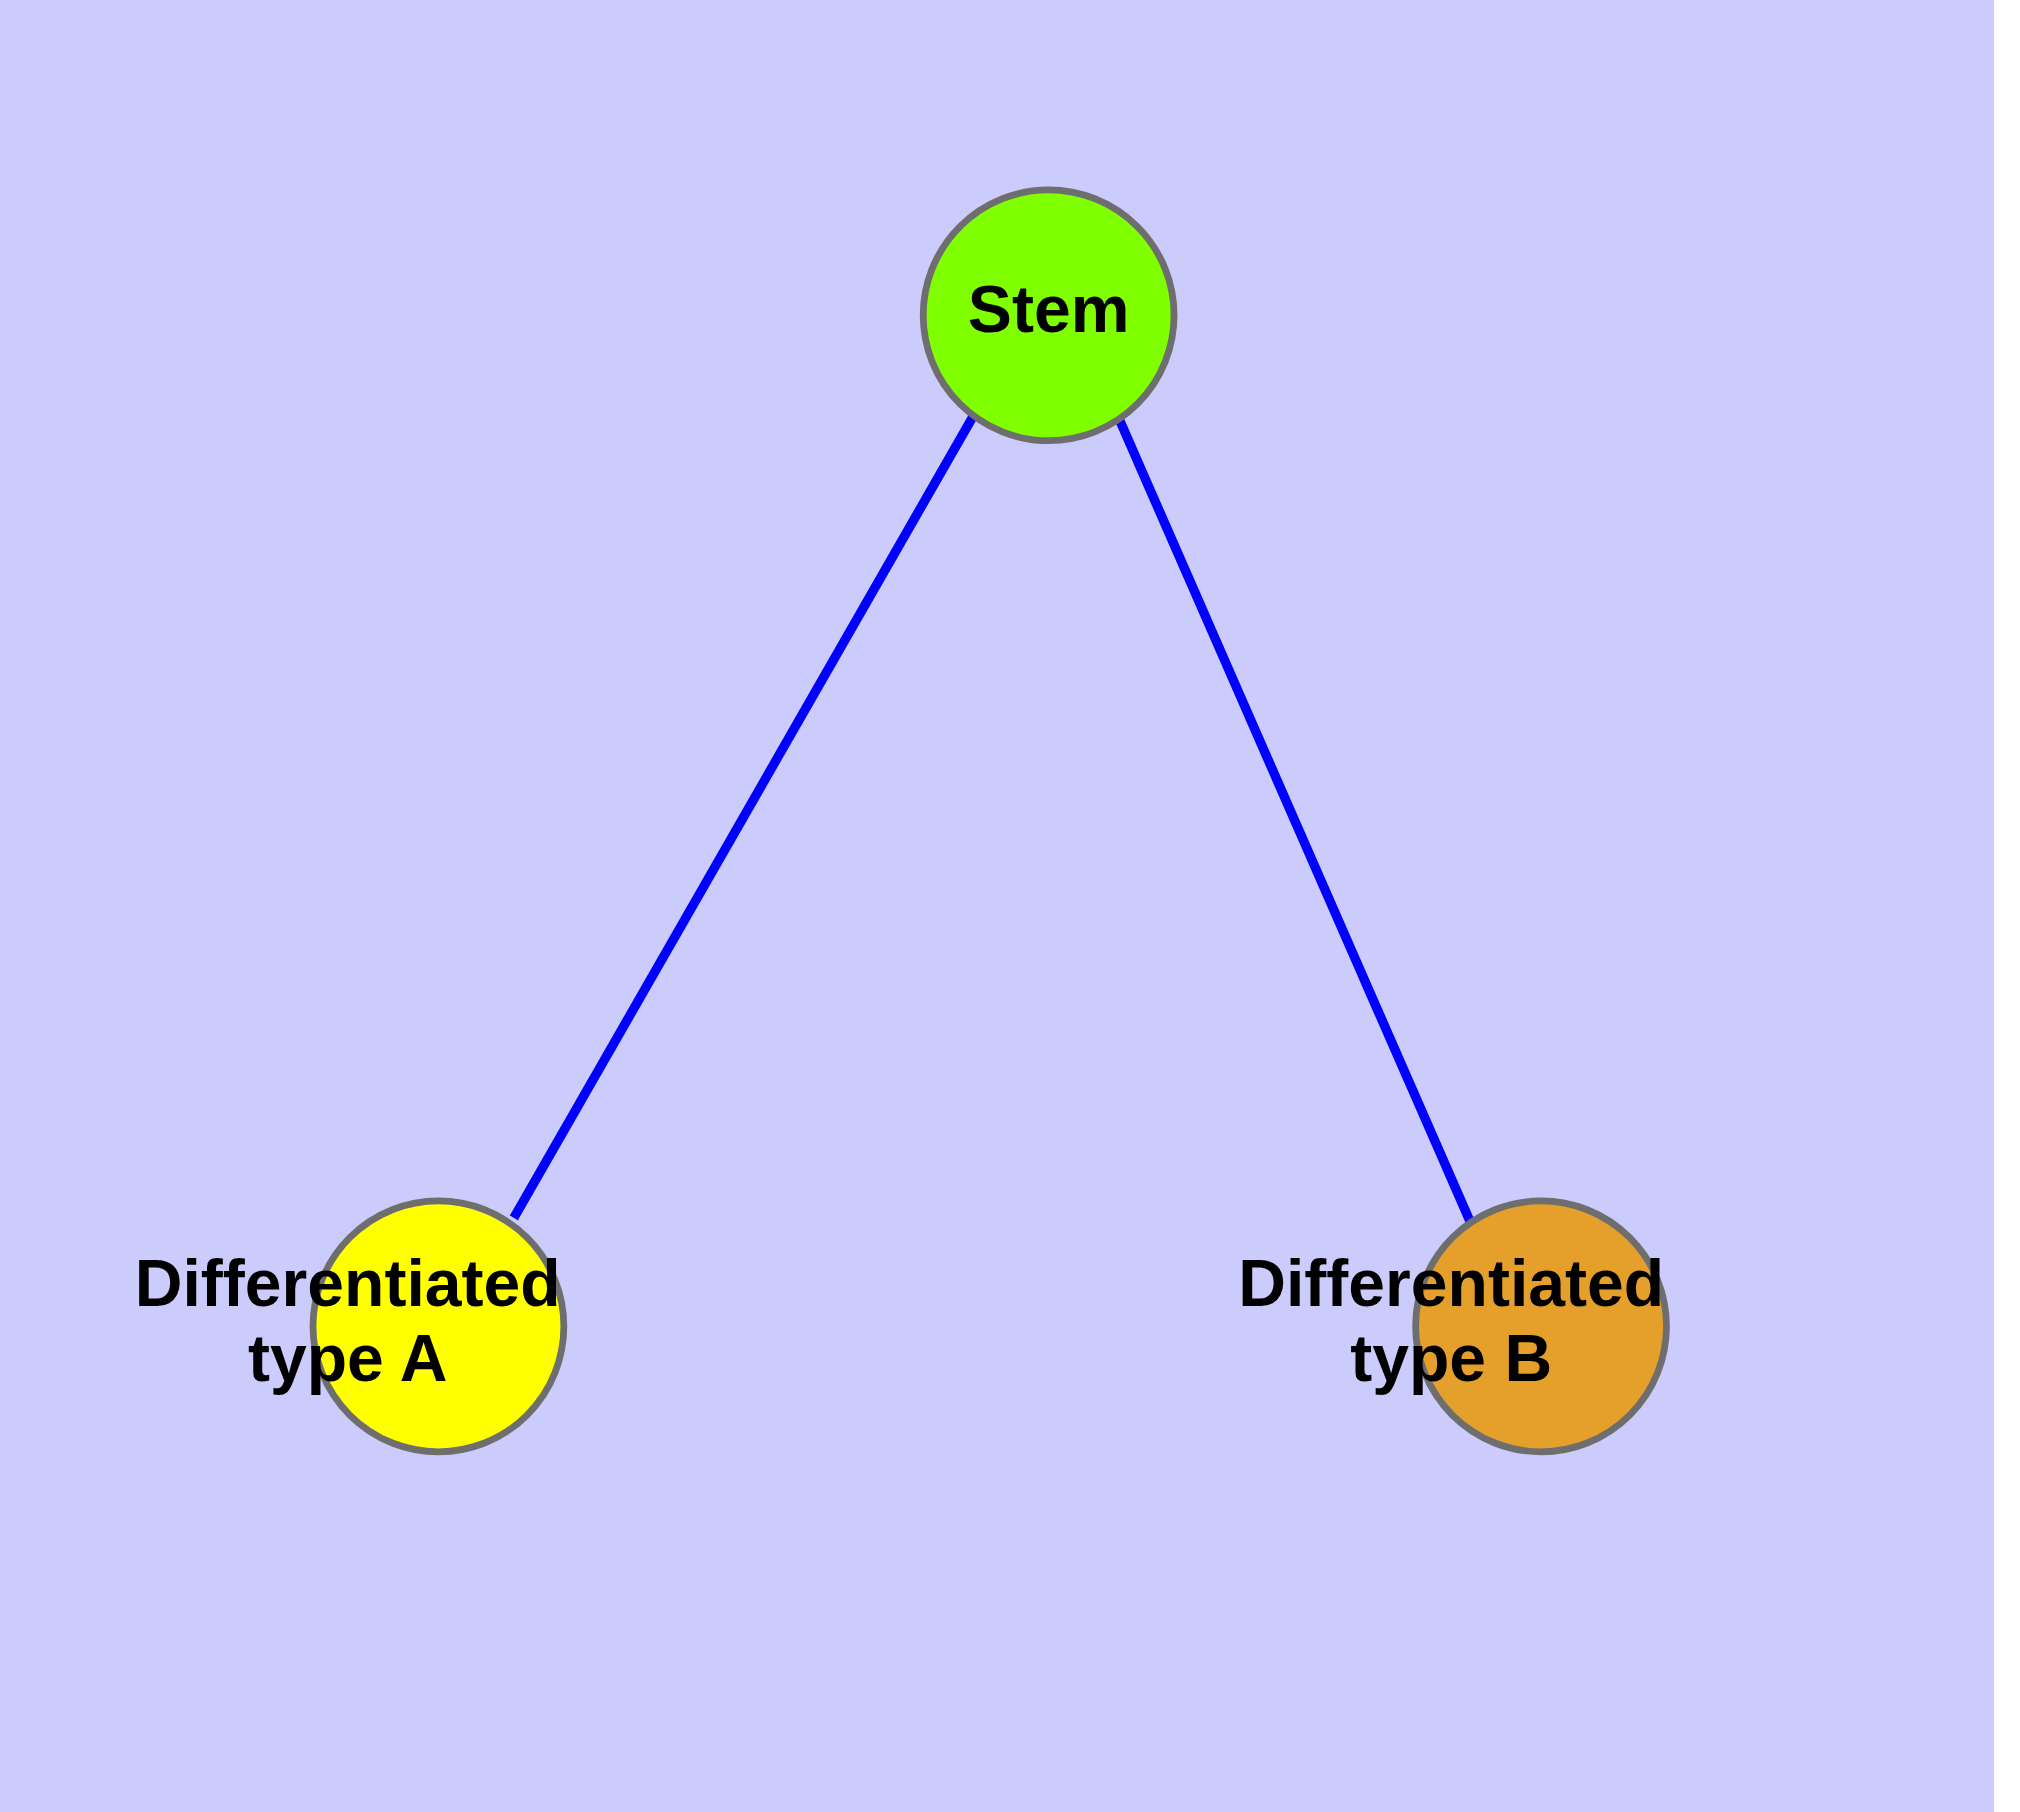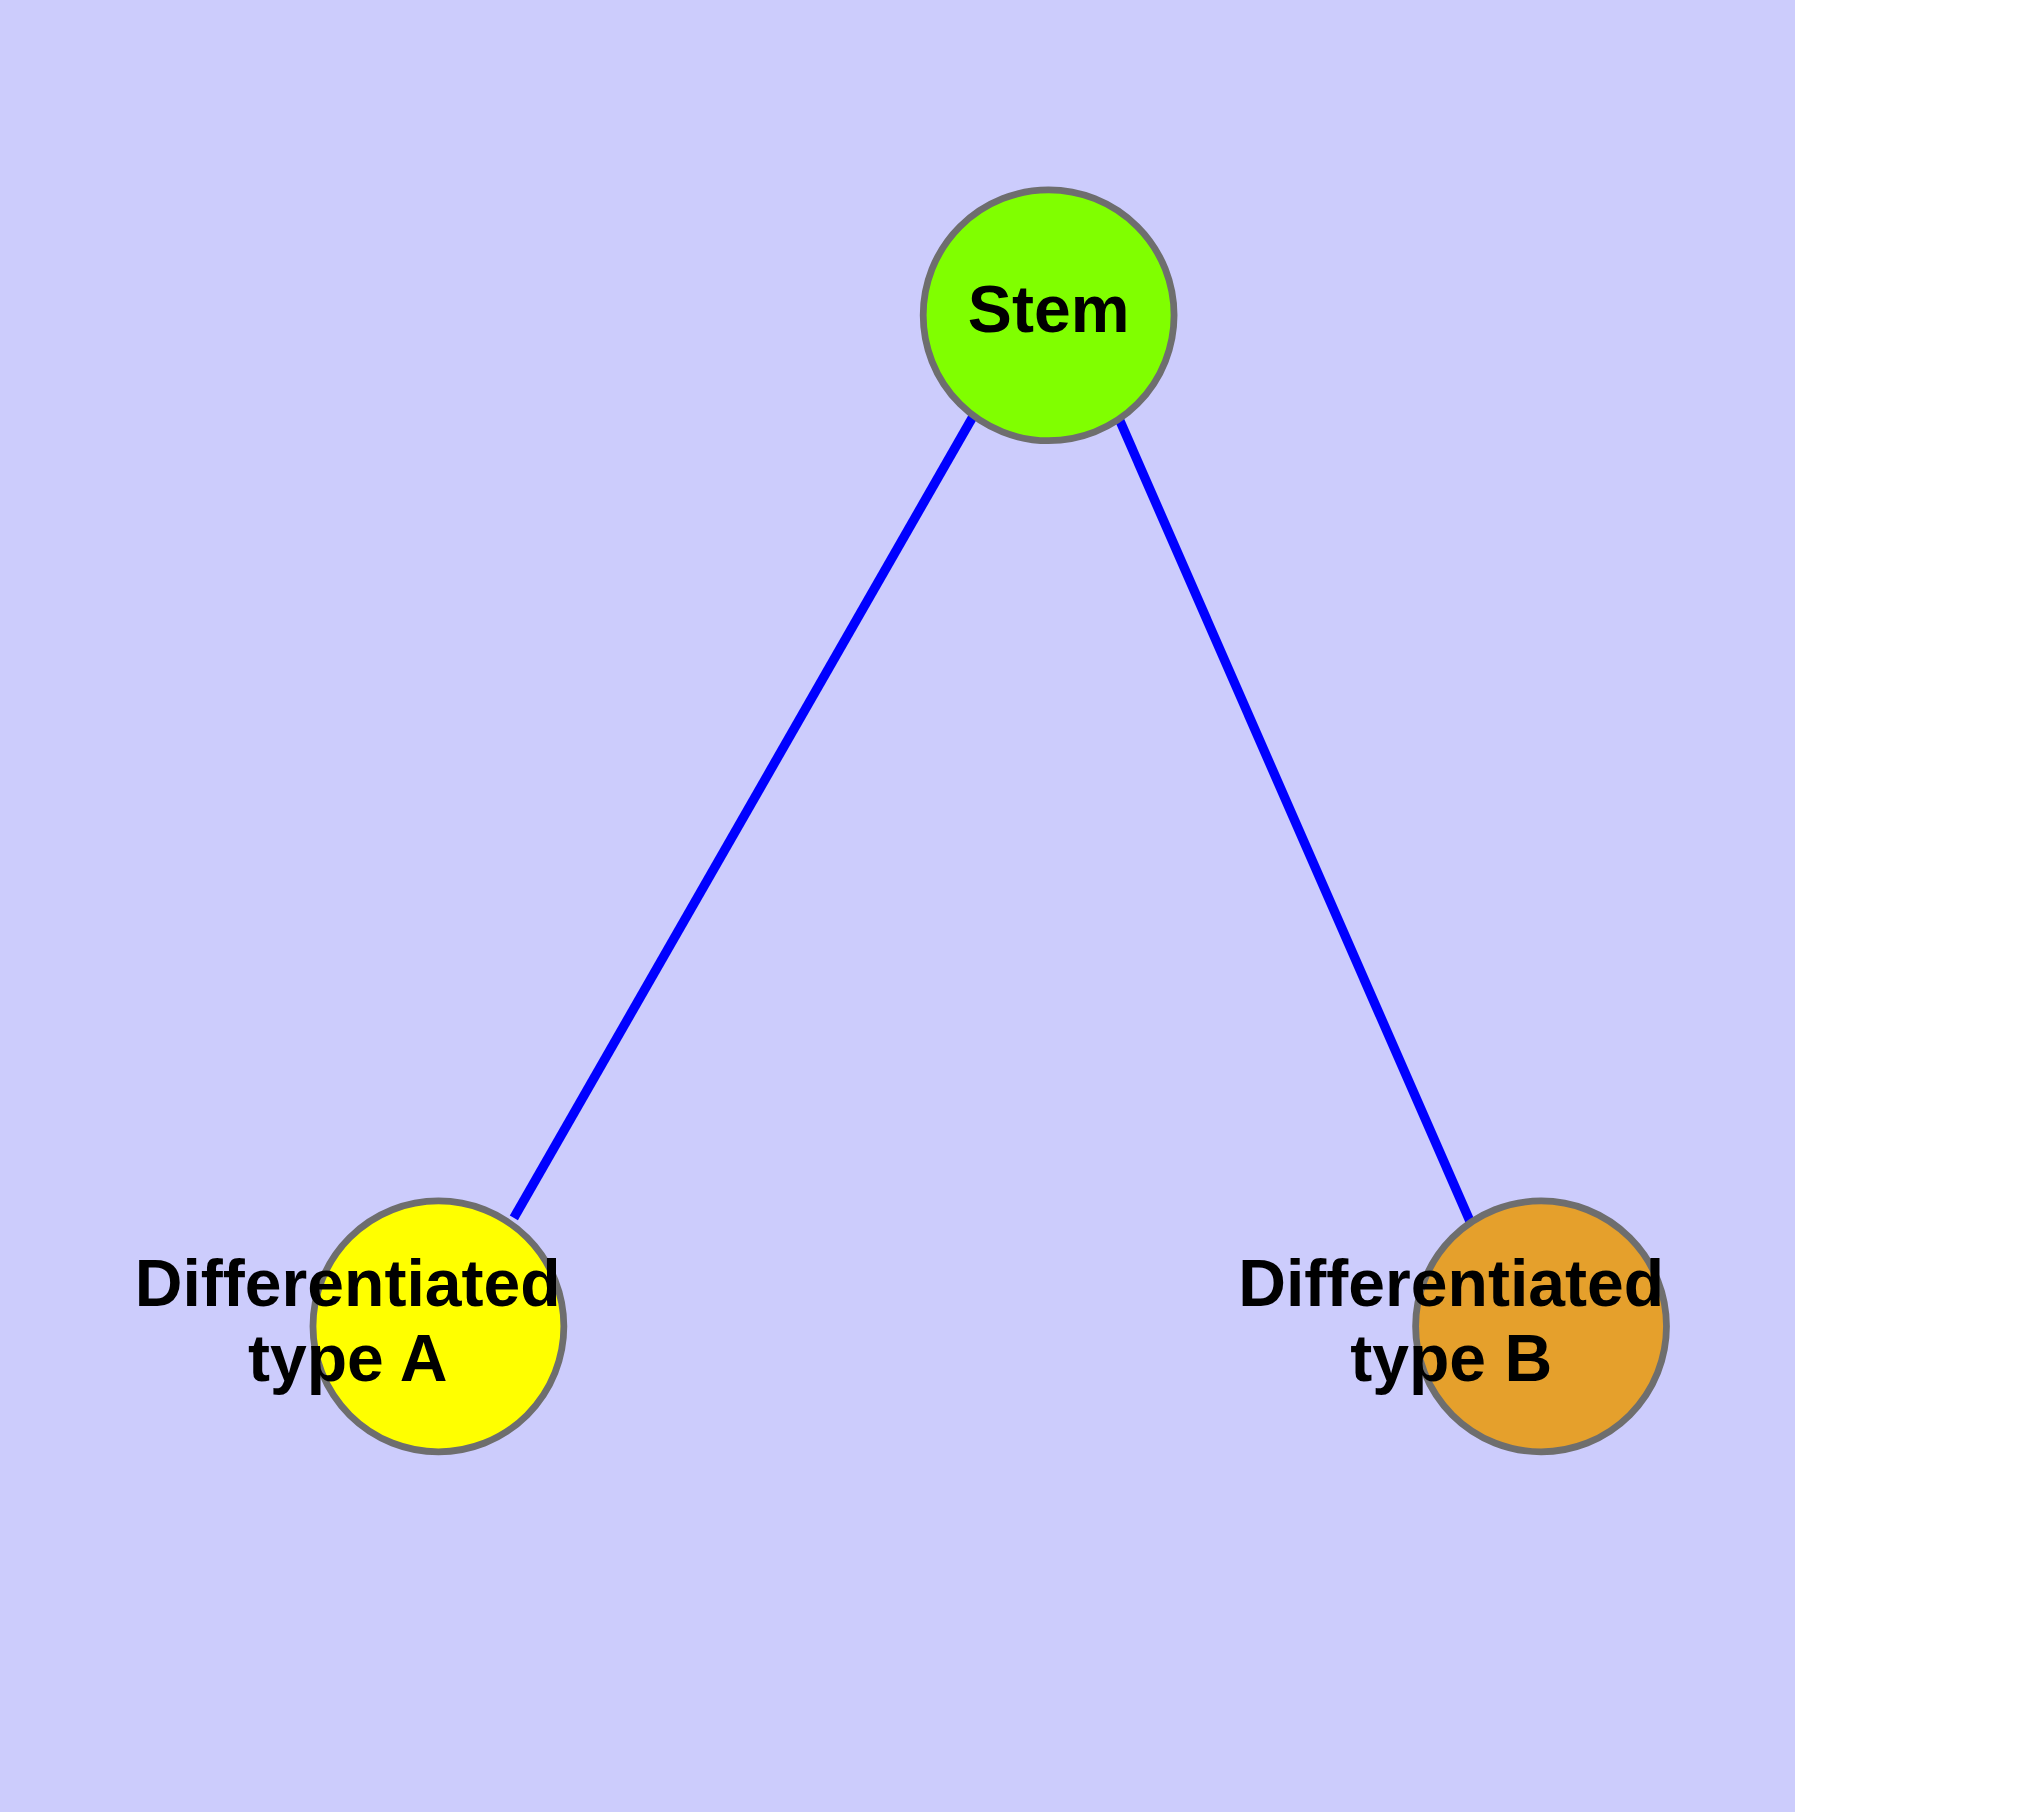--- a/index.html
+++ b/index.html
@@ -27,21 +27,21 @@
     font-weight: bold;
     fill: #000000;
     font-family: "Liberation Sans", "DejaVu Sans", sans-serif;
     dominant-baseline: middle;
     text-anchor: middle;
   }
 </style>
 </head>
 <body>
 
-<div id="canvas" style="width: 1795px; height: 1812px; background: rgb(204, 204, 252);">
+<div id="canvas" style="width: 1994px; height: 1812px; background: rgb(204, 204, 252);">
   <svg id="graph-svg" viewBox="0 0 2384 2138" xmlns="http://www.w3.org/2000/svg" style="width: 2021px; height: 1812px;">
     <rect id="bg-rect" x="0" y="0" width="2384" height="2138" fill="#ccccfc"></rect>
     <g id="edges-layer">
         <line x1="1148" y1="491" x2="606" y2="1437" stroke="#0000ff" stroke-width="11" stroke-linecap="butt"></line>
         <line x1="1320" y1="494" x2="1735" y2="1443" stroke="#0000ff" stroke-width="11" stroke-linecap="butt"></line>
       </g>
     <g id="nodes-layer">
         <circle cx="1237" cy="372" r="148" fill="#80ff00" stroke="#6e6e6e" stroke-width="8"></circle>
         <circle cx="517" cy="1565" r="148" fill="#ffff00" stroke="#6e6e6e" stroke-width="8"></circle>
         <circle cx="1818" cy="1565" r="148" fill="#e5a02c" stroke="#6e6e6e" stroke-width="8"></circle>

